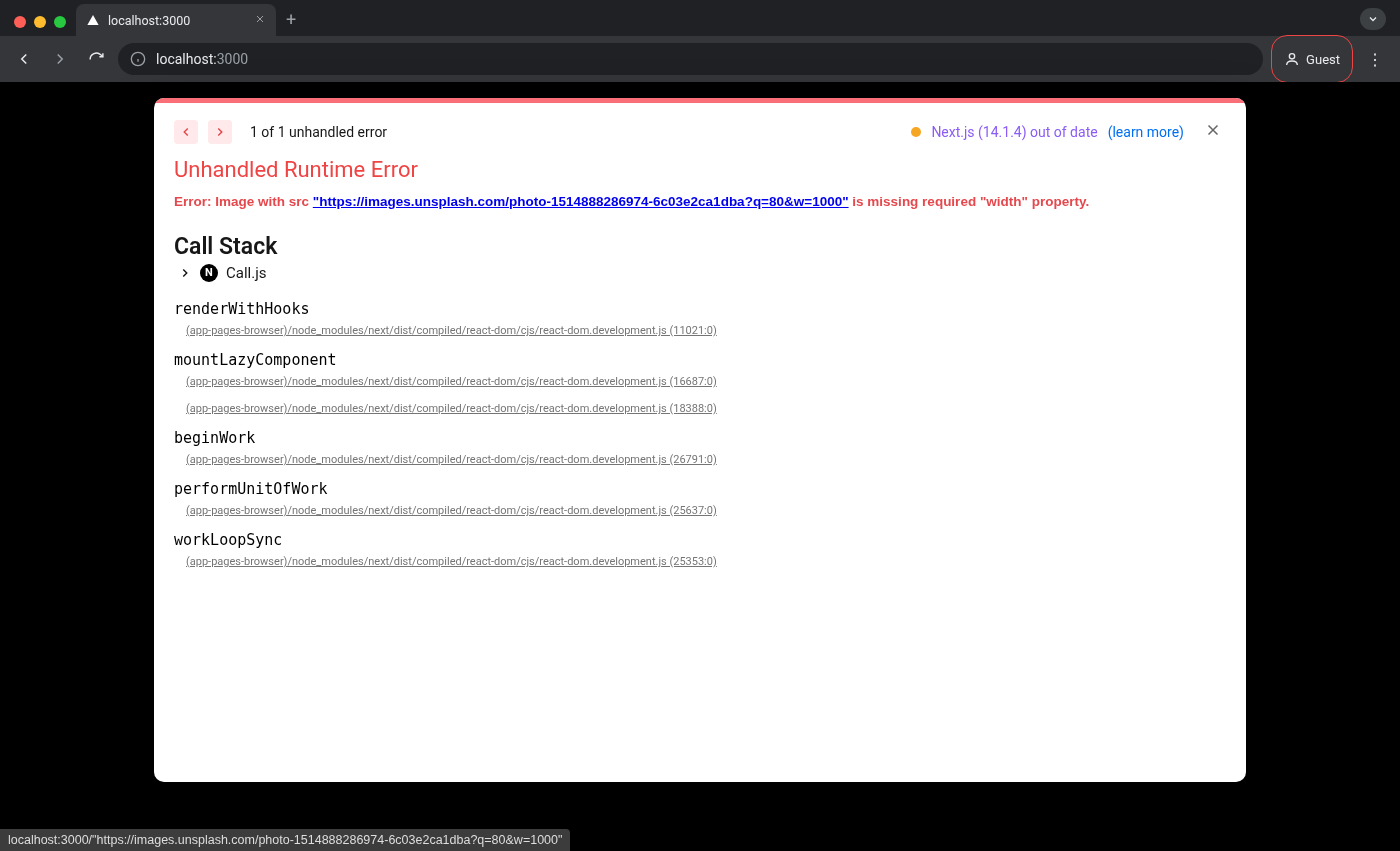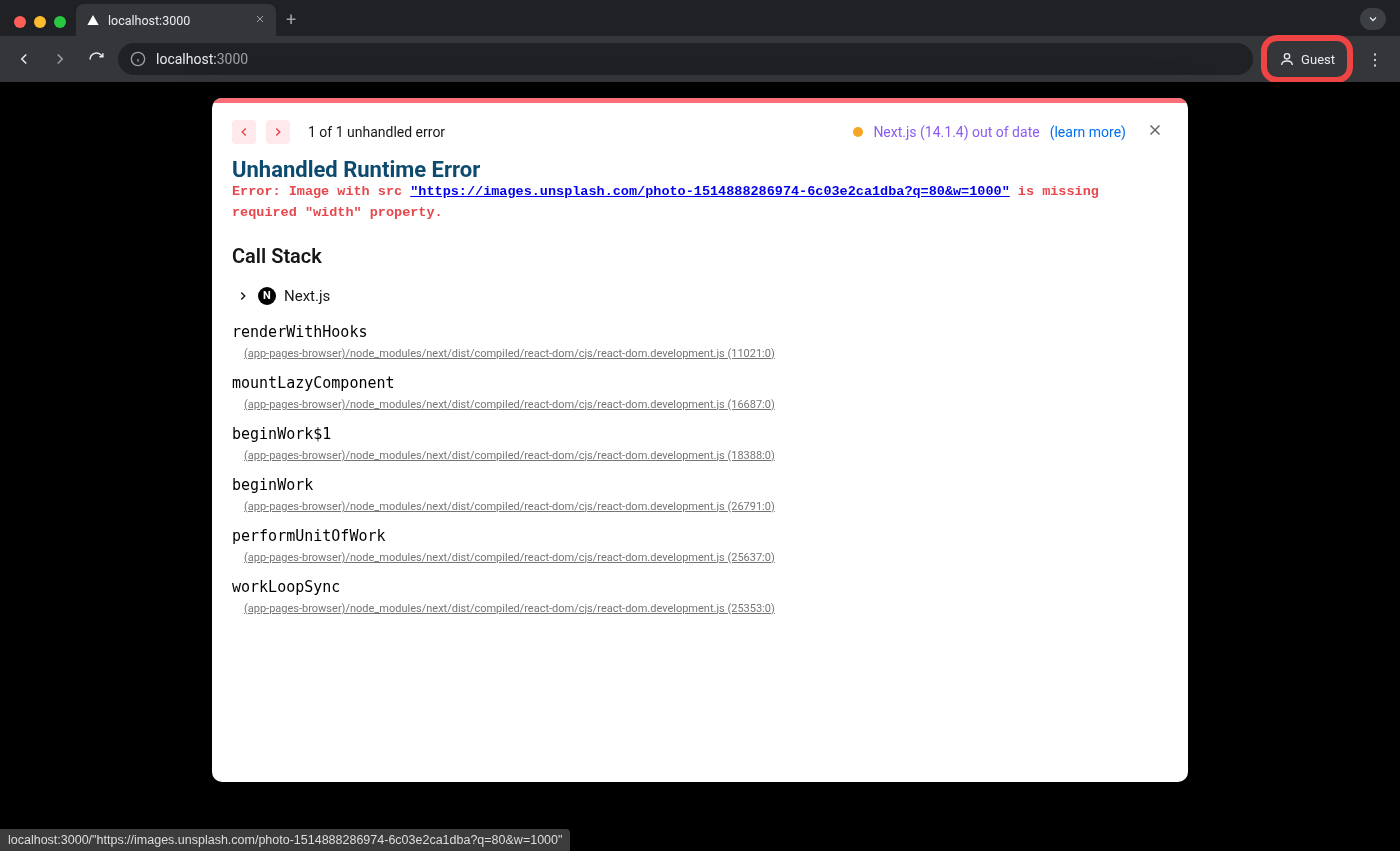--- a/index.html
+++ b/index.html
@@ -20,45 +20,45 @@
   .new-tab { color: #9aa0a6; padding: 0 10px 6px 10px; font-size: 18px; cursor: pointer; }
   .chrome-dropdown { margin-left: auto; margin-right: 6px; margin-bottom: 6px; width: 26px; height: 22px; border-radius: 12px; background: #3c4043; color: #e8eaed; display: flex; align-items: center; justify-content: center; cursor: pointer; }
 
   .toolbar { height: 46px; background: #35363a; display: flex; align-items: center; padding: 0 10px; gap: 8px; }
   .tb-btn { width: 28px; height: 28px; display: flex; align-items: center; justify-content: center; color: #9aa0a6; border-radius: 50%; cursor: pointer; }
   .tb-btn.enabled { color: #e8eaed; }
   .omnibox { flex: 1; height: 32px; background: #202124; border-radius: 16px; display: flex; align-items: center; padding: 0 12px; gap: 10px; color: #e8eaed; font-size: 14px; }
   .omnibox .info { color: #9aa0a6; display: flex; align-items: center; }
   .omnibox .host { color: #e8eaed; }
   .omnibox .path { color: #9aa0a6; }
-  .guest-chip { height: 48px; border: 6px solid #ef4444; border-radius: 16px; color: #e8eaed; display: flex; align-items: center; gap: 6px; padding: 0 12px; font-size: 13px; cursor: pointer; }
+  .guest-chip { height: 48px; border: 1px solid #ef4444; border-radius: 16px; color: #e8eaed; display: flex; align-items: center; gap: 6px; padding: 0 12px; font-size: 13px; cursor: pointer; }
   .kebab { color: #e8eaed; padding: 0 6px; cursor: pointer; letter-spacing: 1px; }
 
   
   .viewport { position: relative; width: 100%; height: calc(851px - 82px); background: #000; }
 
   
-  .overlay-card { position: absolute; top: 16px; left: 50%; transform: translateX(-50%); width: 976px; height: 684px; background: #fff; border-radius: 10px; box-shadow: 0 10px 40px rgba(0,0,0,.5); overflow: hidden; display: flex; flex-direction: column; }
+  .overlay-card { position: absolute; top: 16px; left: 50%; transform: translateX(-50%); width: 1092px; height: 684px; background: #fff; border-radius: 10px; box-shadow: 0 10px 40px rgba(0,0,0,.5); overflow: hidden; display: flex; flex-direction: column; }
   .overlay-topbar { height: 5px; background: #fa6e77; }
   .overlay-header { padding: 16px 20px 8px 20px; display: flex; align-items: center; gap: 10px; }
   .nav-pill { width: 24px; height: 24px; background: #ffe9ea; border-radius: 4px; display: flex; align-items: center; justify-content: center; color: #e5484d; cursor: pointer; }
   .nav-pill svg { width: 14px; height: 14px; }
   .header-text { font-size: 14px; color: #171717; margin-left: 8px; }
   .header-spacer { flex: 1; }
   .status-dot { width: 10px; height: 10px; border-radius: 50%; background: #f5a623; }
   .status-text { font-size: 14px; color: #8b5cf6; }
   .learn-more { color: #0070f3; text-decoration: none; font-size: 14px; }
   .overlay-close { color: #666; cursor: pointer; padding: 2px 4px; margin-left: 6px; }
 
   .overlay-body { padding: 4px 20px 20px 20px; overflow: hidden; flex: 1; }
-  .err-title { font-size: 22px; font-weight: 700; color: #0c4a6e; margin-bottom: 0; }
-  .err-msg { font-family: Liberation Mono, monospace; font-size: 13.5px; color: #e5484d; font-weight: 700; line-height: 1.55; margin-bottom: 20px; }
+  .err-title { font-size: 22px; font-weight: 400; color: #ef4444; margin-bottom: 10px; }
+  .err-msg { font-family: Liberation Sans, sans-serif; font-size: 13.5px; color: #e5484d; font-weight: 700; line-height: 1.55; margin-bottom: 20px; }
   .err-msg .q { text-decoration: underline; }
 
-  .cs-title { font-size: 20px; font-weight: 600; color: #171717; margin-bottom: 19px; }
+  .cs-title { font-size: 23px; font-weight: 600; color: #171717; margin-bottom: 4px; }
   .cs-framework { display: flex; align-items: center; gap: 8px; font-size: 15px; color: #171717; margin: 0 4px 18px 4px; cursor: pointer; }
   .cs-framework .chev { display: inline-flex; }
   .nextjs-badge { width: 18px; height: 18px; border-radius: 50%; background: #000; color: #fff; font-size: 11px; font-weight: 700; display: flex; align-items: center; justify-content: center; }
 
   .frame { margin-bottom: 14px; }
   .frame-fn { font-family: ui-monospace, SFMono-Regular, Menlo, monospace; font-size: 15px; color: #000000; margin-bottom: 6px; }
   .frame-loc { font-size: 11px; color: #757575; padding-left: 12px; text-decoration: underline; }
 
   
   .status-bar { position: absolute; left: 0; bottom: 0; background: #3c3c3c; color: #ddd; font-size: 12.5px; padding: 4px 8px; border-top-right-radius: 4px; font-family: -apple-system, sans-serif; }
@@ -163,34 +163,33 @@
 
       <h2 class="cs-title">Call Stack</h2>
 
       <div class="cs-framework">
         <span class="chev">
           <svg width="14" height="14" viewBox="0 0 24 24" fill="none" stroke="currentColor" stroke-width="2.5">
               <path d="m9 18 6-6-6-6"></path>
             </svg>
         </span>
         <span class="nextjs-badge">N</span>
-        <span>Next.js</span>
+        <span>Call.js</span>
       </div>
 
       <div id="frames">
           <div class="frame">
             <div class="frame-fn">renderWithHooks</div>
             <div class="frame-loc">(app-pages-browser)/node_modules/next/dist/compiled/react-dom/cjs/react-dom.development.js (11021:0)</div>
           </div>
           <div class="frame">
             <div class="frame-fn">mountLazyComponent</div>
             <div class="frame-loc">(app-pages-browser)/node_modules/next/dist/compiled/react-dom/cjs/react-dom.development.js (16687:0)</div>
           </div>
           <div class="frame">
-            <div class="frame-fn">beginWork$1</div>
             <div class="frame-loc">(app-pages-browser)/node_modules/next/dist/compiled/react-dom/cjs/react-dom.development.js (18388:0)</div>
           </div>
           <div class="frame">
             <div class="frame-fn">beginWork</div>
             <div class="frame-loc">(app-pages-browser)/node_modules/next/dist/compiled/react-dom/cjs/react-dom.development.js (26791:0)</div>
           </div>
           <div class="frame">
             <div class="frame-fn">performUnitOfWork</div>
             <div class="frame-loc">(app-pages-browser)/node_modules/next/dist/compiled/react-dom/cjs/react-dom.development.js (25637:0)</div>
           </div>

